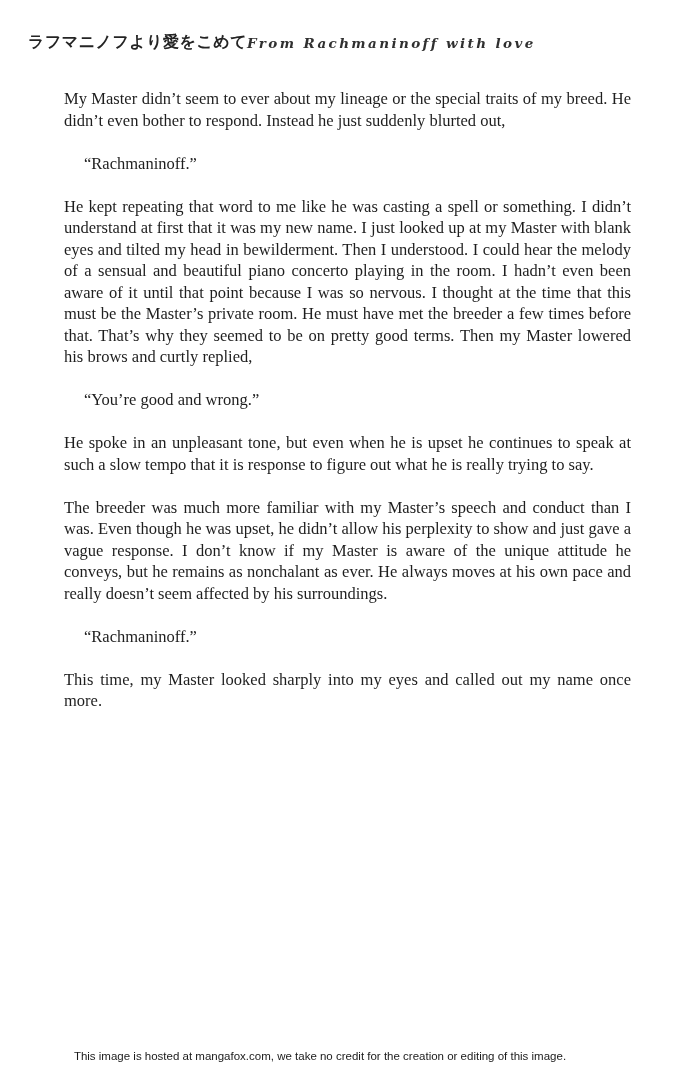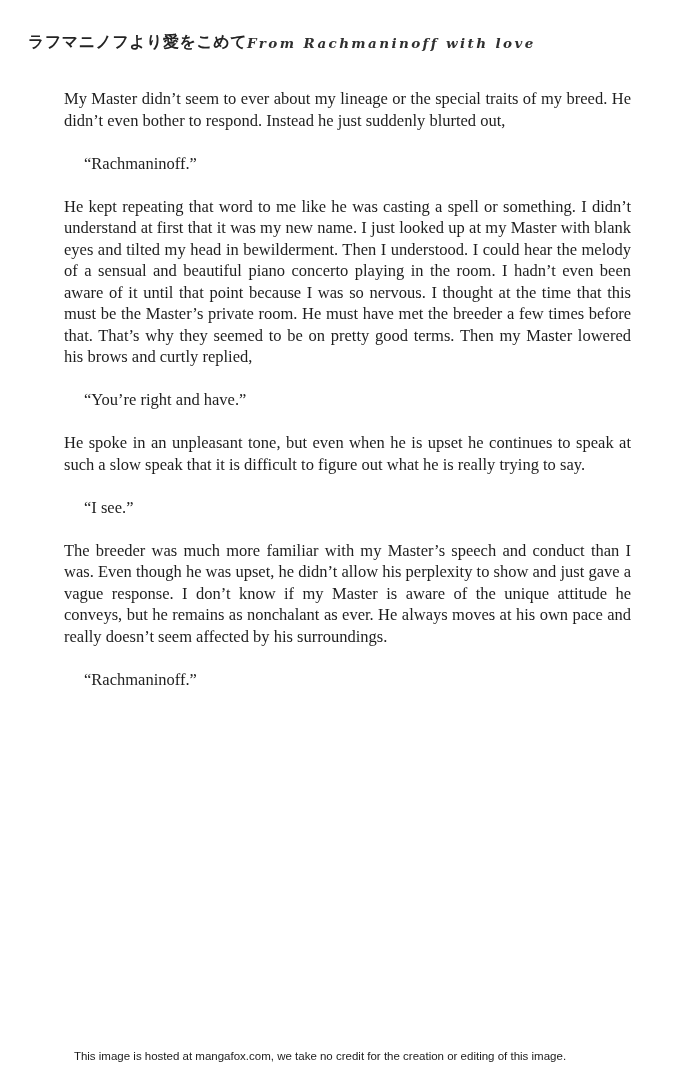--- a/index.html
+++ b/index.html
@@ -81,22 +81,22 @@
 
 <div class="page-header">
   <span class="title-jp">ラフマニノフより愛をこめて</span>
   <span class="title-en">From Rachmaninoff with love</span>
 </div>
 
 <div class="story-text">
     <p class="paragraph">My Master didn’t seem to ever about my lineage or the special traits of my breed. He didn’t even bother to respond. Instead he just suddenly blurted out,</p>
     <p class="quote">“Rachmaninoff.”</p>
     <p class="paragraph">He kept repeating that word to me like he was casting a spell or something. I didn’t understand at first that it was my new name. I just looked up at my Master with blank eyes and tilted my head in bewilderment. Then I understood. I could hear the melody of a sensual and beautiful piano concerto playing in the room. I hadn’t even been aware of it until that point because I was so nervous. I thought at the time that this must be the Master’s private room. He must have met the breeder a few times before that. That’s why they seemed to be on pretty good terms. Then my Master lowered his brows and curtly replied,</p>
-    <p class="quote">“You’re right and have.”</p>
-    <p class="paragraph">He spoke in an unpleasant tone, but even when he is upset he continues to speak at such a slow speak that it is difficult to figure out what he is really trying to say.</p>
-    <p class="quote">“I see.”</p>
+    <p class="quote">“You’re good and wrong.”</p>
+    <p class="paragraph">He spoke in an unpleasant tone, but even when he is upset he continues to speak at such a slow tempo that it is response to figure out what he is really trying to say.</p>
     <p class="paragraph">The breeder was much more familiar with my Master’s speech and conduct than I was. Even though he was upset, he didn’t allow his perplexity to show and just gave a vague response. I don’t know if my Master is aware of the unique attitude he conveys, but he remains as nonchalant as ever. He always moves at his own pace and really doesn’t seem affected by his surroundings.</p>
     <p class="quote">“Rachmaninoff.”</p>
+    <p class="paragraph">This time, my Master looked sharply into my eyes and called out my name once more.</p>
   </div>
 
 <div class="page-footer">
   <div>This image is hosted at mangafox.com, we take no credit for the creation or editing of this image.</div>
 </div>
 
 </body></html>

